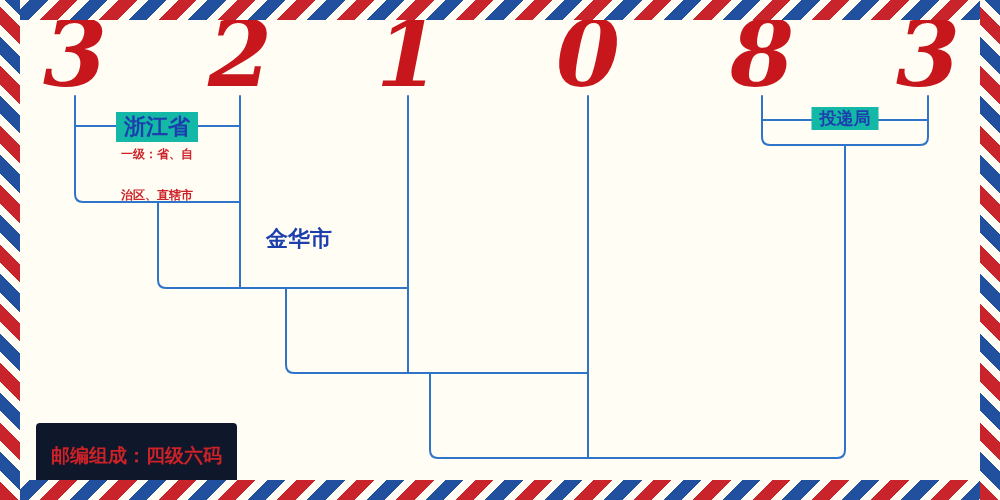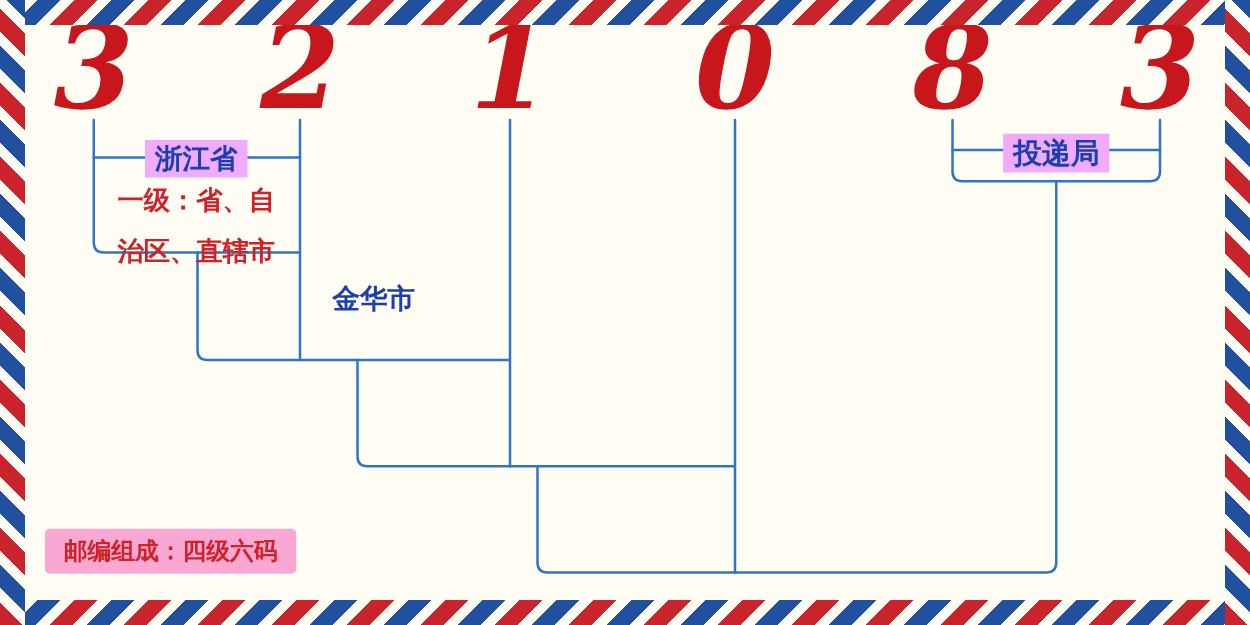--- a/index.html
+++ b/index.html
@@ -32,32 +32,32 @@
     z-index:3;
   }
 
   
   svg.lines { position:absolute; left:0; top:0; z-index:1; }
 
   
   .lbl { position:absolute; transform:translateX(-50%); white-space:nowrap; z-index:2; }
   .t-blue { color:#1d3fae; font-weight:bold; }
   .t-red  { color:#cc2228; font-weight:bold; }
-  .mask   { background:#f0abfc; padding:0 8px; }
+  .mask   { background:#14b8a6; padding:0 8px; }
   .fs22 { font-size:22px; }
-  .fs21 { font-size:23px; }
+  .fs21 { font-size:17px; }
   .fs20 { font-size:20px; }
-  .fs18 { font-size:21px; }
+  .fs18 { font-size:12px; }
 
   
   .note {
     position:absolute; left:36px; top:423px;
-    background:#f9a8d4;
+    background:#0f172a;
     border-radius:4px;
-    padding:5px 15px;
+    padding:20px 15px;
     font-size:19px; font-weight:bold;
     color:#cc2228;
     z-index:2;
   }
 </style>
 </head>
 <body>
 
 <div class="stage">
 

